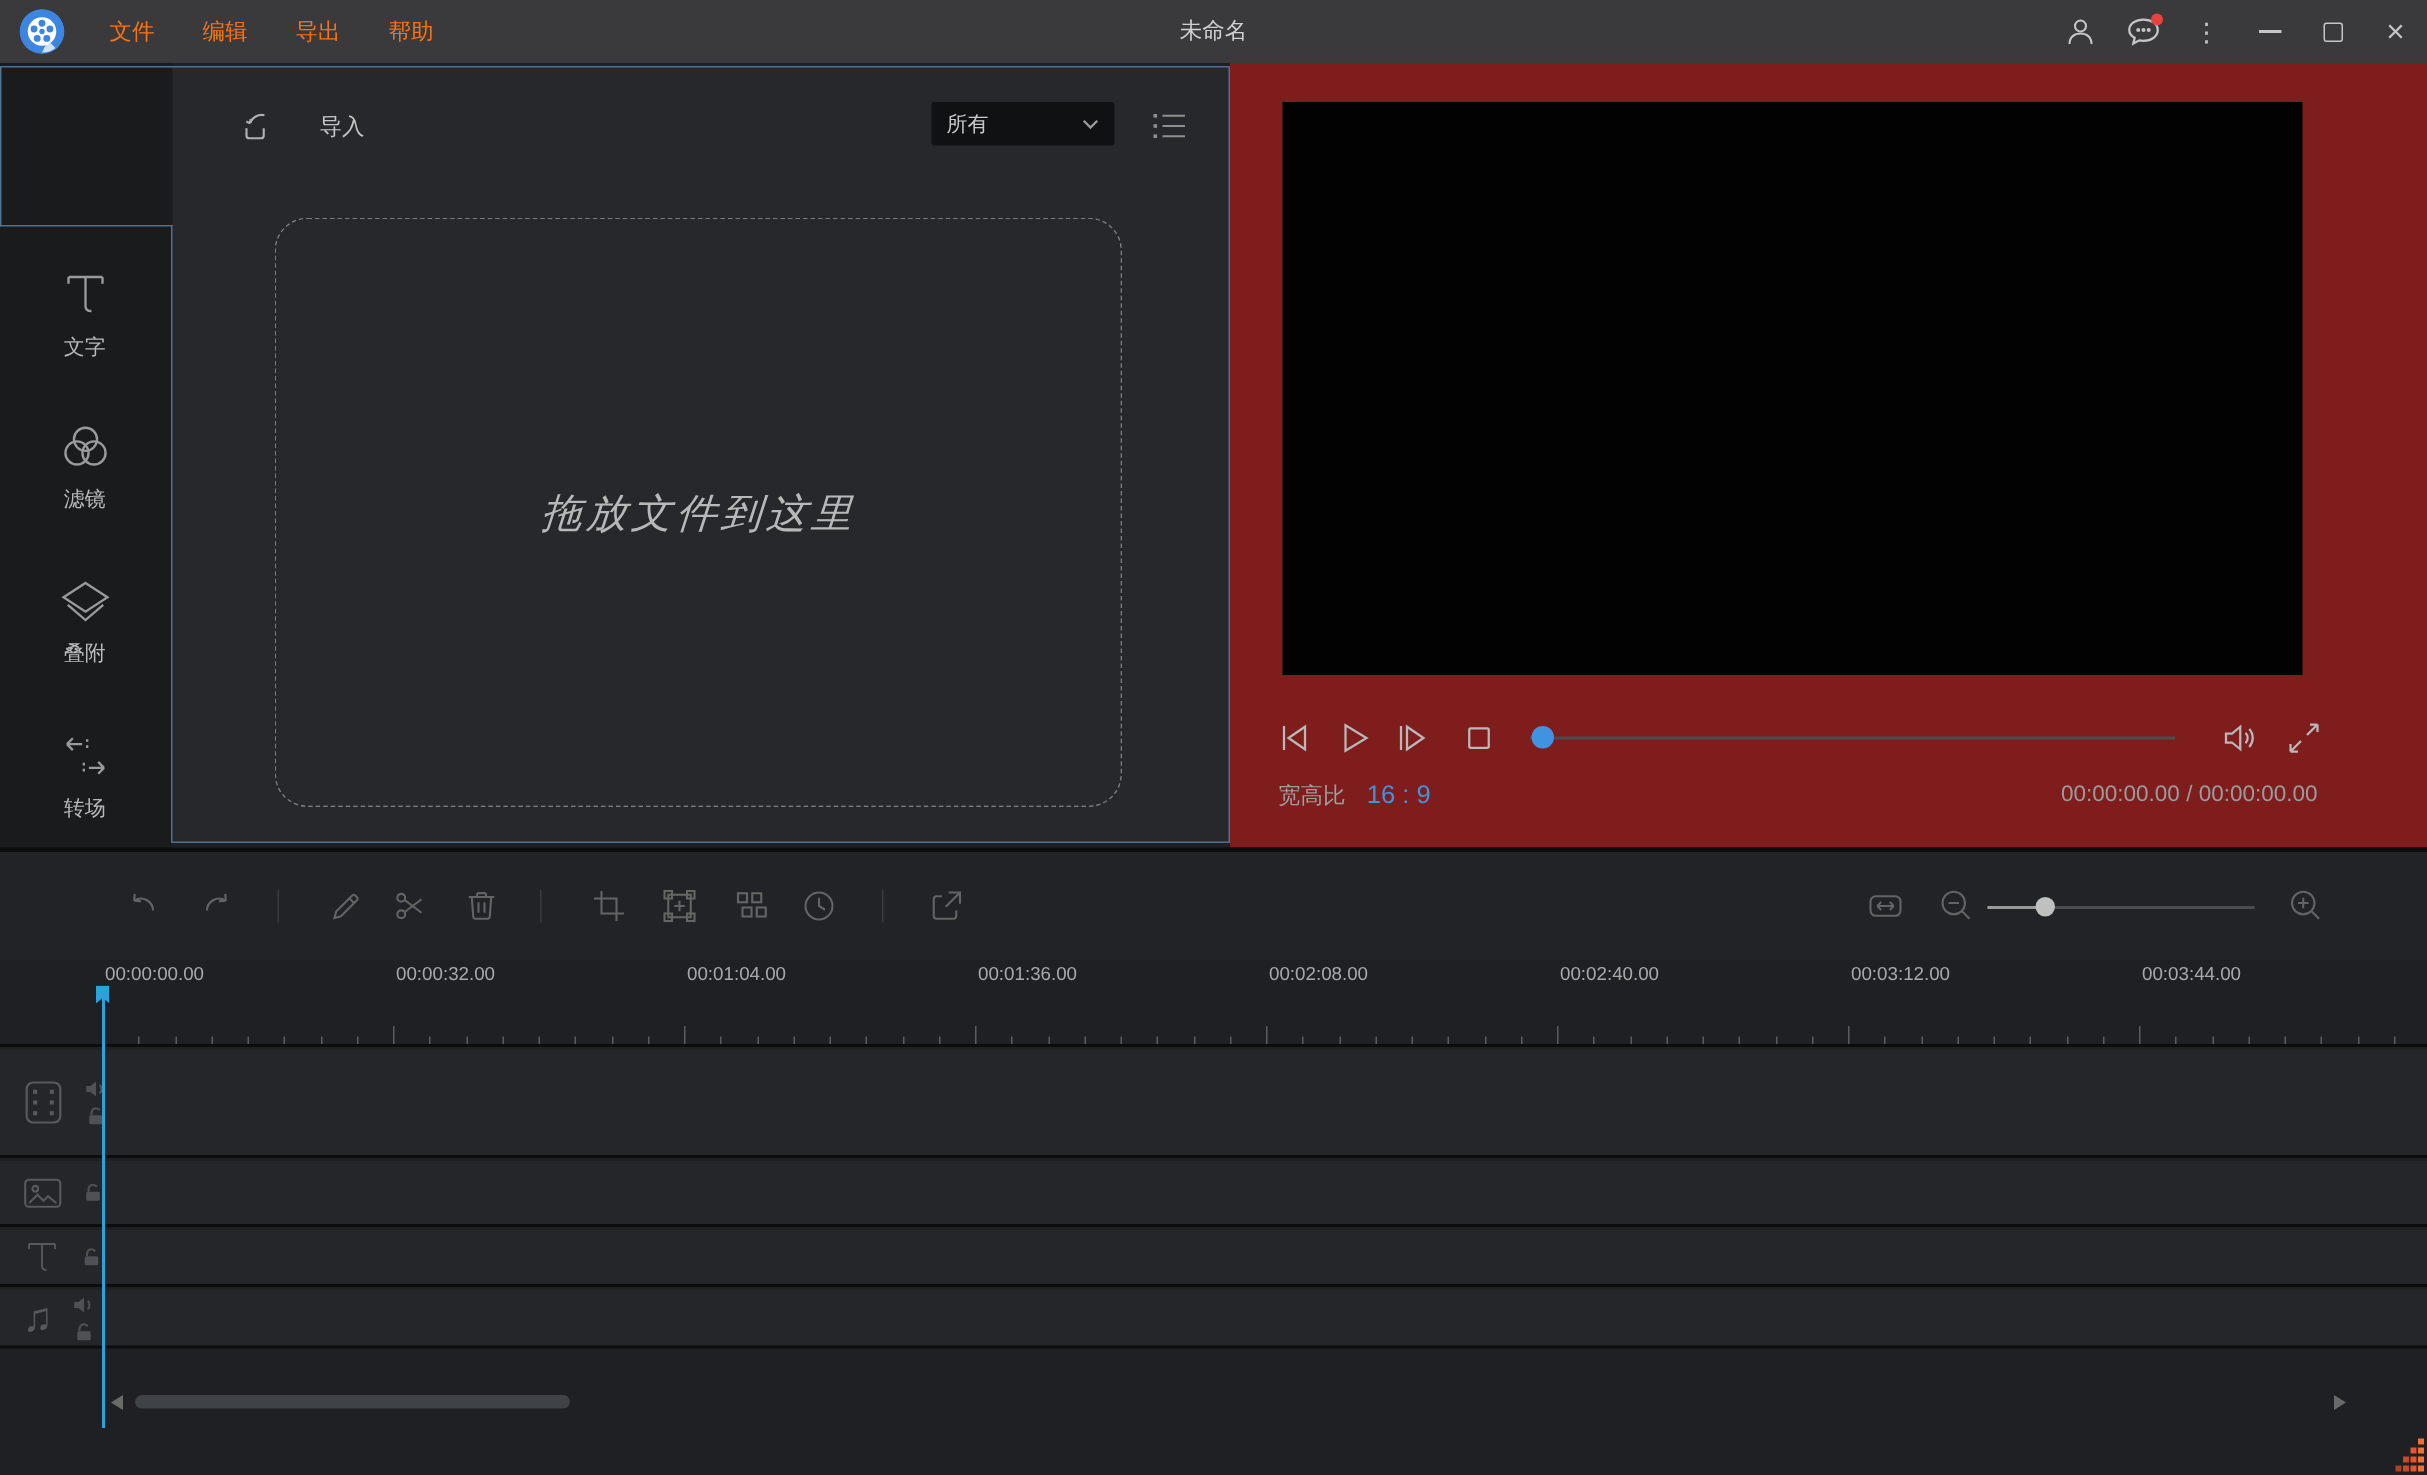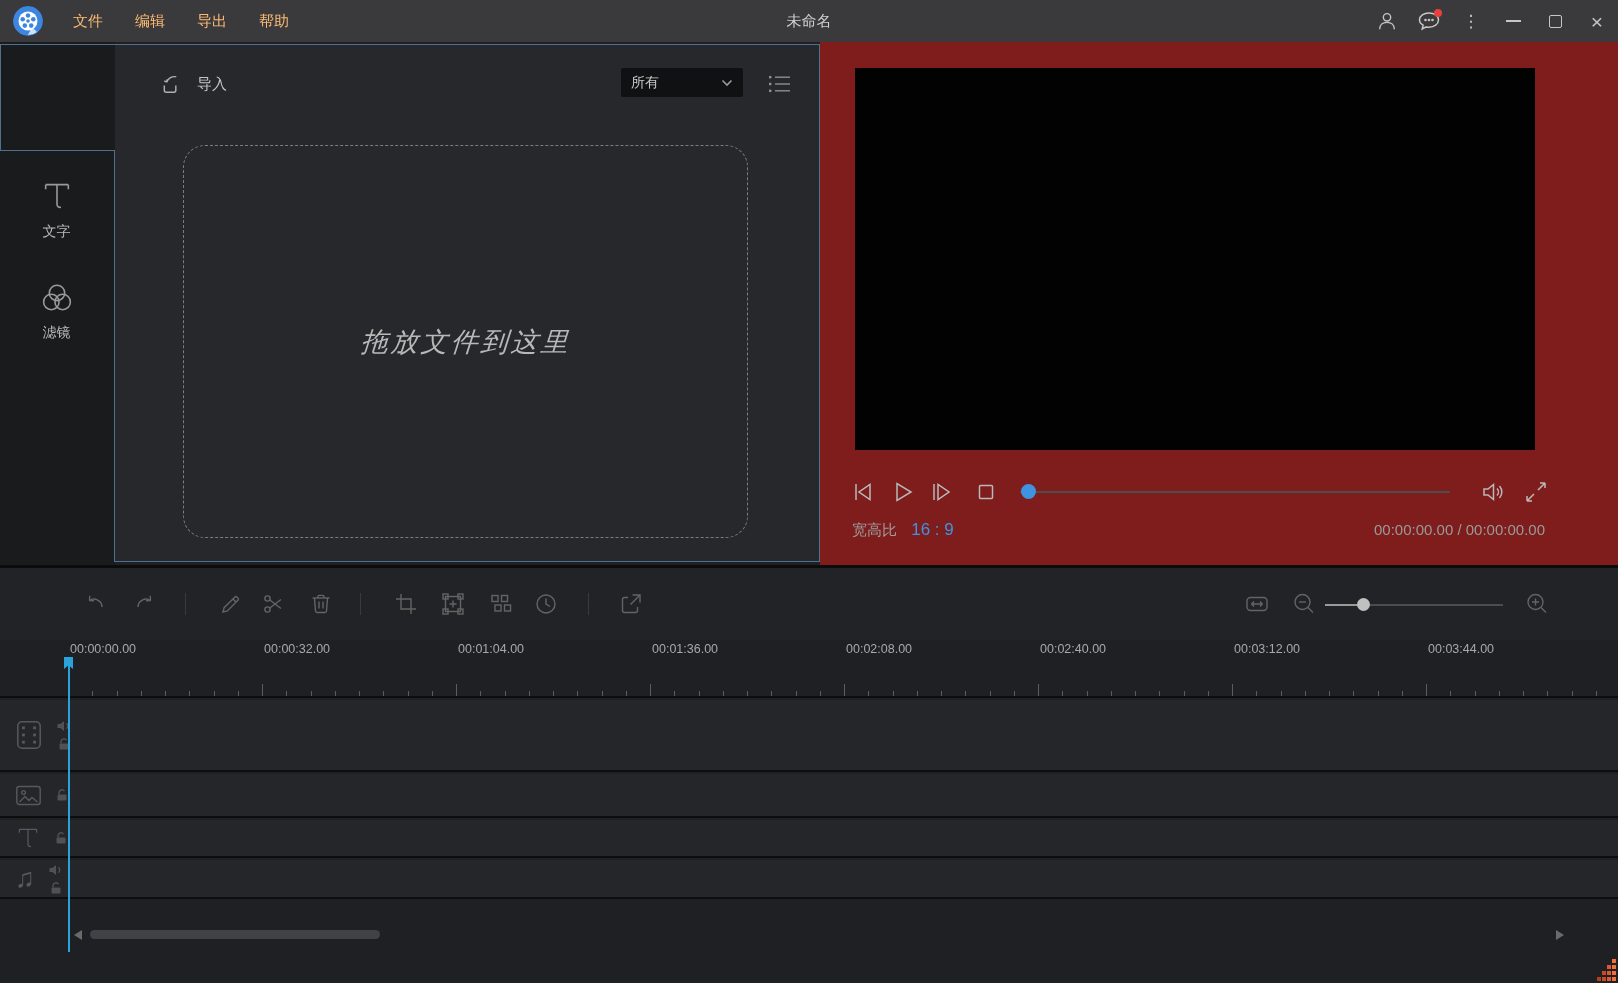--- a/index.html
+++ b/index.html
@@ -4,21 +4,21 @@
 <style>
   * { margin:0; padding:0; box-sizing:border-box; }
   html,body { width:1618px; height:983px; overflow:hidden; }
   body { font-family:"Liberation Sans", sans-serif; background:#1e2023; color:#c9c9c9; }
   .app { position:relative; width:1618px; height:983px; background:#1e2023; }
 
   
   .titlebar { position:absolute; left:0; top:0; width:1618px; height:42px; background:#3a3a3c; display:flex; align-items:center; }
   .logo { width:30px; height:30px; border-radius:50%; margin-left:13px; flex:0 0 auto; }
   .menus { display:flex; margin-left:16px; gap:4px; }
-  .menu-item { color:#fdba74; font-size:15px; padding:4px 14px; cursor:default; }
+  .menu-item { color:#f97316; font-size:15px; padding:4px 14px; cursor:default; }
   .win-title { position:absolute; left:50%; transform:translateX(-50%); top:0; height:42px; line-height:42px; color:#d0d0d0; font-size:15px; }
   .tb-right { position:absolute; right:0; top:0; height:42px; display:flex; align-items:center; }
   .tb-btn { width:42px; height:42px; display:flex; align-items:center; justify-content:center; position:relative; color:#c6c6c6; }
   .red-dot { position:absolute; top:9px; right:8px; width:8px; height:8px; border-radius:50%; }
   .kebab { font-size:17px; color:#c6c6c6; letter-spacing:0; }
   .min-glyph { width:15px; height:2px; background:#c6c6c6; }
   .max-glyph { width:13px; height:13px; border:1.6px solid #c6c6c6; border-radius:2px; }
   .close-glyph { font-size:21px; color:#c6c6c6; line-height:1; }
 
   
@@ -26,21 +26,21 @@
   .side-item { position:absolute; left:0; width:113px; height:96px; display:flex; flex-direction:column; align-items:center; justify-content:center; gap:10px; color:#b9b9b9; font-size:14px; }
   .side-item svg { stroke:#9a9a9a; fill:none; stroke-width:1.4; }
   .play-tile { width:30px; height:30px; border-radius:7px; display:flex; align-items:center; justify-content:center; }
   .play-tri { width:0; height:0; border-left:11px solid #fff; border-top:7px solid transparent; border-bottom:7px solid transparent; margin-left:3px; }
 
   
   .bl { position:absolute; background:#4f7191; z-index:5; }
 
   
   .media-panel { position:absolute; left:115px; top:45px; width:705px; height:517px; background:#26282b; }
-  .import-btn { position:absolute; left:45px; top:28px; display:flex; align-items:center; gap:14px; color:#c6c6c6; font-size:15px; }
+  .import-btn { position:absolute; left:45px; top:28px; display:flex; align-items:center; gap:30px; color:#c6c6c6; font-size:15px; }
   .import-btn svg { stroke:#b0b0b0; fill:none; stroke-width:1.5; }
   .filter-select { position:absolute; right:77px; top:23px; width:122px; height:29px; background:#101113; border-radius:2px; display:flex; align-items:center; padding:0 10px; color:#c9c9c9; font-size:14px; }
   .filter-select svg { margin-left:auto; stroke:#9a9a9a; fill:none; stroke-width:1.6; }
   .listview-btn { position:absolute; right:28px; top:28px; }
   .listview-btn svg { stroke:#8f8f8f; fill:#8f8f8f; stroke-width:1.4; }
   .dropzone { position:absolute; left:68px; top:100px; width:565px; height:393px; border:1px dashed #7c7c7c; border-radius:22px; display:flex; align-items:center; justify-content:center; }
   .dropzone-text { font-style:italic; font-size:27px; color:#b8b8b8; letter-spacing:3px; transform:skewX(-4deg); }
 
   
   .preview-panel { position:absolute; left:820px; top:42px; width:798px; height:523px; background:#7f1d1d; }
@@ -147,20 +147,36 @@
           <circle cx="10" cy="17.5" r="6.8"></circle>
           <circle cx="20" cy="17.5" r="6.8"></circle>
       </svg>
       <span>滤镜</span>
     </div>
     <div class="side-item" style="top:120px;">
       <svg width="32" height="34" viewBox="0 0 28 30">
         <path d="M4 5 h20 M4 5 v4 M24 5 v4 M14 5 v17 c0 2.5 1.8 3 3.5 3"></path>
       </svg>
       <span>文字</span>
+    </div>
+    <div class="side-item" style="top:325px;">
+      <svg width="36" height="32" viewBox="0 0 32 28">
+        <path d="M16 3 L29 11.5 L16 20 L3 11.5 Z"></path>
+        <path d="M5.5 16 L16 25 L26.5 16"></path>
+      </svg>
+      <span>叠附</span>
+    </div>
+    <div class="side-item" style="top:428px;">
+      <svg width="36" height="32" viewBox="0 0 32 28">
+        <path d="M14 7 H5 M5 7 l3.5-3.5 M5 7 l3.5 3.5"></path>
+        <path d="M17 4 v6" stroke-dasharray="1.6 2"></path>
+        <path d="M18 21 h9 M27 21 l-3.5-3.5 M27 21 l-3.5 3.5"></path>
+        <path d="M15 18 v6" stroke-dasharray="1.6 2"></path>
+      </svg>
+      <span>转场</span>
     </div>
   </aside>
 
   <div class="bl" style="left:0; top:44px; width:820px; height:1px;"></div>
   <div class="bl" style="left:819px; top:44px; width:1px; height:518px;"></div>
   <div class="bl" style="left:114px; top:561px; width:706px; height:1px;"></div>
   <div class="bl" style="left:114px; top:150px; width:1px; height:412px;"></div>
   <div class="bl" style="left:0; top:150px; width:115px; height:1px;"></div>
   <div class="bl" style="left:0; top:44px; width:1px; height:107px;"></div>
 

